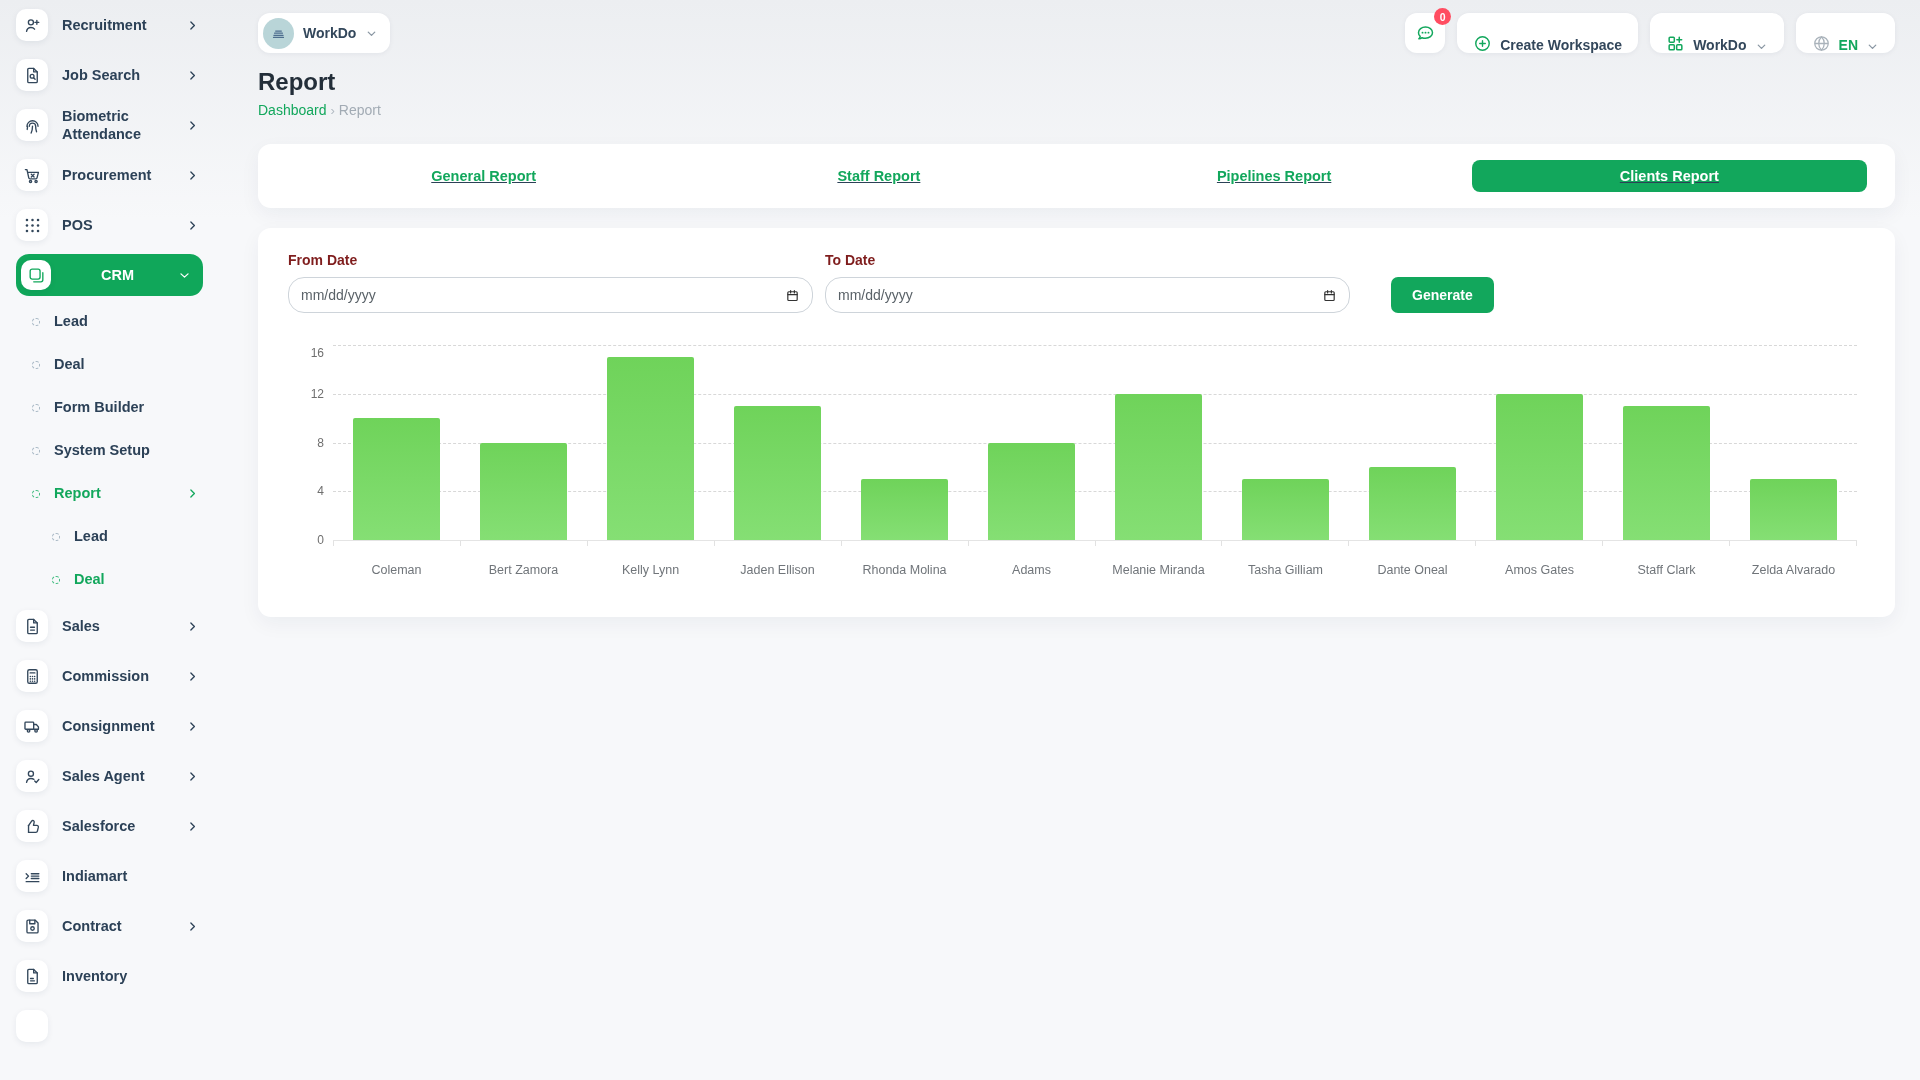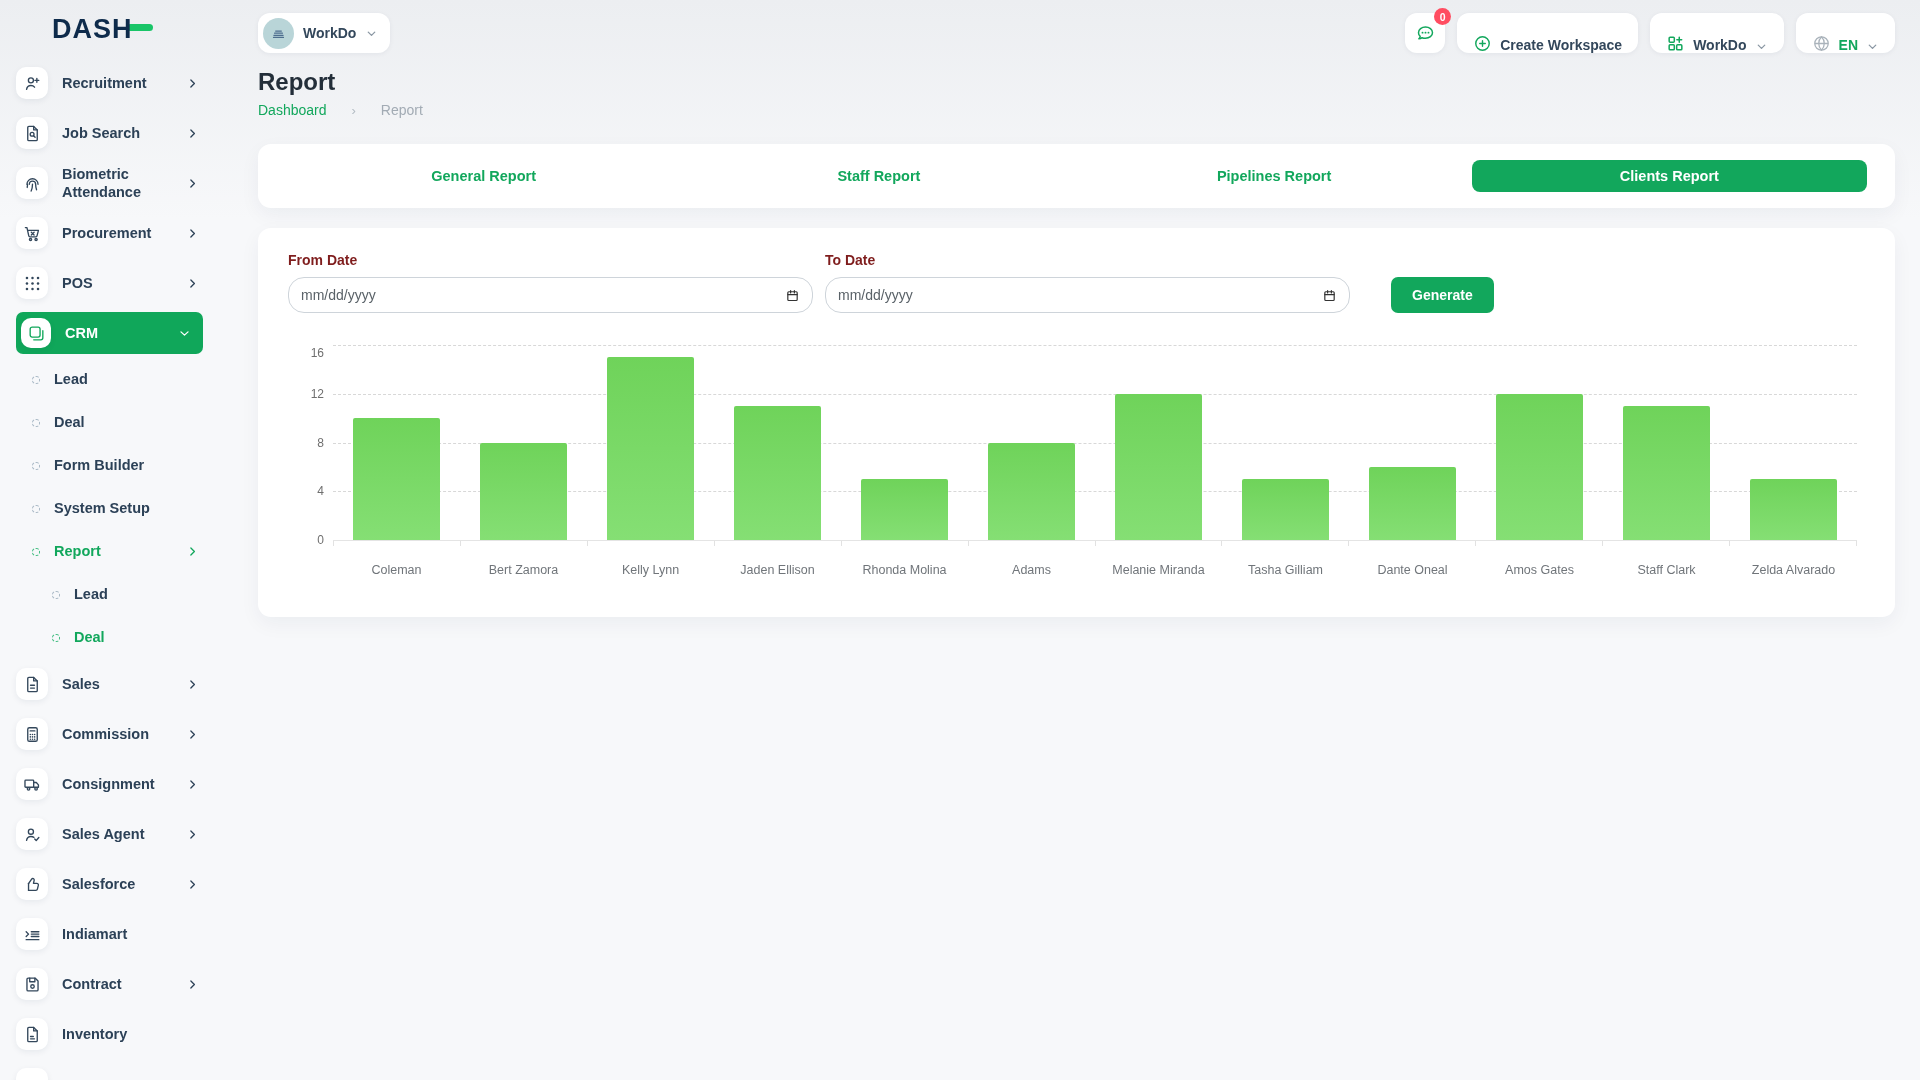--- a/index.html
+++ b/index.html
@@ -14,21 +14,21 @@
   .sidebar { width:215px; flex-shrink:0; height:1080px; overflow:hidden; position:relative; }
   .logo { height:58px; display:flex; align-items:center; padding-left:52px; }
   .logo-text { font-size:27px; font-weight:800; letter-spacing:1px; color:#0e2b4b; position:relative; }
   .logo-dash { display:inline-block; width:26px; height:7px; border-radius:4px; background:#19c568; margin-left:-6px; margin-bottom:4px; vertical-align:middle; }
   .nav { padding:0 12px 0 16px; }
   .nav-item { display:flex; align-items:center; min-height:50px; position:relative; }
   .tile { width:32px; height:32px; border-radius:10px; background:#fff; box-shadow:0 2px 6px rgba(20,40,70,.07);
           display:flex; align-items:center; justify-content:center; color:#33475b; flex-shrink:0; }
   .nav-label { margin-left:14px; font-size:14.5px; font-weight:600; color:#2c4157; line-height:1.25; flex:1; }
   .nav-chev { color:#2c4157; display:flex; margin-left:auto; padding-right:4px; }
-  .nav-item.lvl0.active { background:#10a75a; border-radius:7px; height:42px; min-height:42px; margin:4px 0; padding:0 8px 0 5px; }
+  .nav-item.lvl0.active { background:#10a75a; border-radius:13px; height:42px; min-height:42px; margin:4px 0; padding:0 8px 0 5px;gap:36px; }
   .nav-item.lvl0.active .tile { background:#fff; color:#10a75a; width:30px; height:30px; }
   .nav-item.lvl0.active .nav-label { color:#fff; font-weight:700; }
   .nav-item.lvl0.active .nav-chev { color:#fff; }
   .nav-item.lvl1 { min-height:43px; padding-left:16px; }
   .nav-item.lvl2 { min-height:43px; padding-left:36px; }
   .bullet { width:8px; height:8px; border:1.5px dashed #a7b7c4; border-radius:50%; flex-shrink:0; }
   .nav-item.sub-active .nav-label { color:#12a75c; }
   .nav-item.sub-active .bullet { border-color:#3dbb7d; }
   .nav-item.sub-active .nav-chev { color:#12a75c; }
   
@@ -39,25 +39,25 @@
   .avatar { width:31px; height:31px; border-radius:50%; background:#b9d5d8; display:flex; align-items:center; justify-content:center; color:#4e6e8e; }
   .pill-label { font-size:14px; font-weight:700; color:#33475b; }
   .chev-dn { color:#8a97a3; display:flex; }
   .top-right { margin-left:auto; display:flex; align-items:center; gap:12px; }
   .icon-btn { width:40px; height:40px; justify-content:center; position:relative; cursor:pointer; }
   .badge { position:absolute; top:-5px; right:-6px; min-width:17px; height:17px; border-radius:9px; background:#ff4d61;
            color:#fff; font-size:10.5px; font-weight:700; display:flex; align-items:center; justify-content:center; padding:0 4px; }
   .btn-pill { height:40px; padding:0 16px; gap:8px; font-size:14px; font-weight:700; color:#33475b; cursor:pointer;align-items:flex-end; }
   .accent-txt { color:#12a75c; }
   .page-title { margin-top:12px; font-size:24px; font-weight:700; color:#232e39; }
-  .crumbs { margin-top:6px; font-size:14px; color:#a2abb4; display:flex; align-items:center; gap:25px; }
+  .crumbs { margin-top:6px; font-size:14px; color:#a2abb4; display:flex; align-items:center; gap:4px; }
   .crumb-link { color:#12a75c; cursor:pointer; }
   .crumb-sep { color:#b3bcc4; font-size:13px; }
   .card { background:#fff; border-radius:13px; box-shadow:0 7px 20px rgba(20,40,70,.05); }
-  .tabs-card { margin-top:26px; padding:16px 28px; display:flex; }
+  .tabs-card { margin-top:26px; padding:16px 28px; display:flex;text-decoration:underline; }
   .tab { flex:1; display:flex; align-items:center; justify-content:center; height:32px; font-size:14.5px; font-weight:600;
          color:#12a75c; border-radius:8px; cursor:pointer; }
   .tab.active { background:#12a75c; color:#fff; }
   .form-card { margin-top:20px; padding:24px 30px 32px; }
   .form-row { display:flex; align-items:flex-end; }
   .field { width:525px; margin-right:12px; }
   .field-label { font-size:14px; font-weight:600; color:#7f1d1d; margin-bottom:9px; }
   .input { height:36px; border:1px solid #ced4da; border-radius:16px; display:flex; align-items:center; padding:0 12px; background:#fff; }
   .input input { border:0; outline:0; flex:1; font-family:inherit; font-size:14px; color:#555; background:transparent; }
   .input input::placeholder { color:#5a6268; }
@@ -75,24 +75,20 @@
   .axis-row { position:absolute; left:45px; right:8px; bottom:39px; height:6px; display:flex; border-top:1px solid #e4e4e4; }
   .axis-cell { flex:1; border-right:1px solid #e2e2e2; }
   .axis-cell:first-child { border-left:1px solid #e2e2e2; }
   .x-labels { position:absolute; left:45px; right:8px; bottom:8px; display:flex; }
   .x-label { flex:1; text-align:center; font-size:12.5px; color:#70757a; }
 </style>
 </head>
 <body>
 
 <aside class="sidebar">
-  <div class="logo">
-    <span class="logo-text">DASH</span>
-      <span class="logo-dash"></span>
-  </div>
   <nav class="nav" id="nav">
       <div class="nav-item lvl0">
         <span class="tile">
           <svg width="19" height="19" viewBox="0 0 24 24" fill="none" stroke="currentColor" stroke-width="1.7" stroke-linecap="round" stroke-linejoin="round">
             <circle cx="10" cy="8" r="3.2"></circle>
             <path d="M4.5 19.5c.5-3.3 2.7-5 5.5-5 2 0 3.6.8 4.6 2.2"></path>
             <path d="M17.5 5.5v5M15 8h5"></path>
           </svg>
         </span>
         <span class="nav-label">Recruitment</span>

